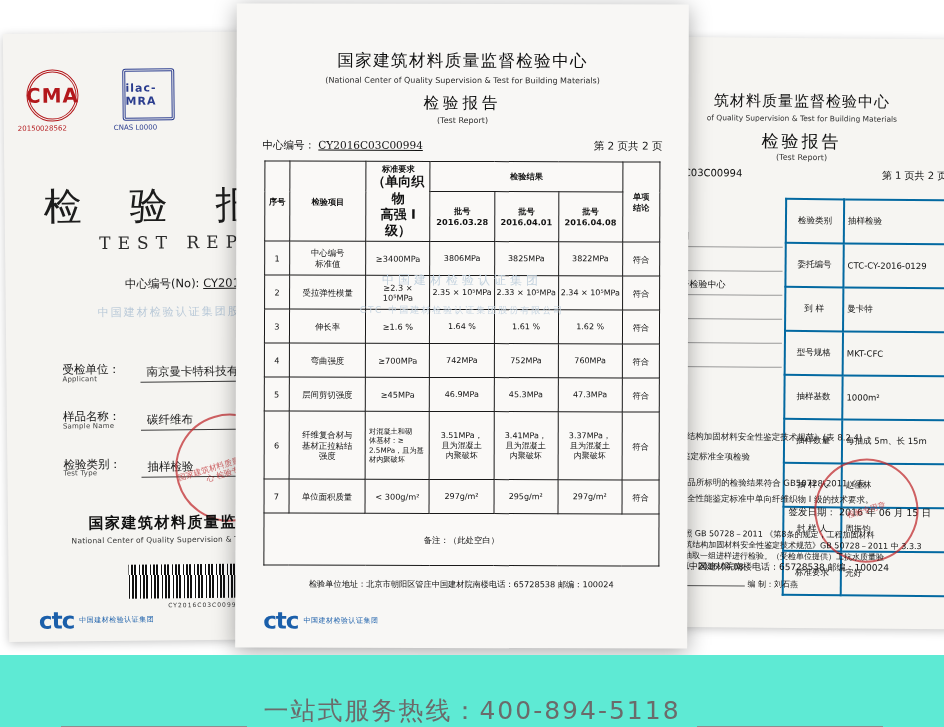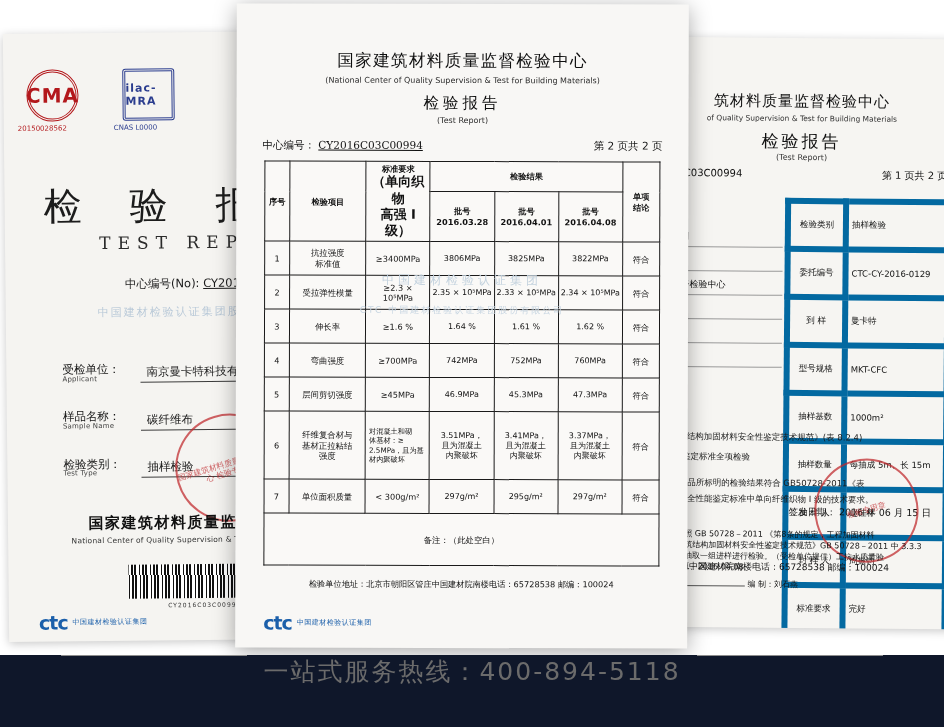--- a/index.html
+++ b/index.html
@@ -112,21 +112,21 @@
     width: 152px; height: 34px;
     background: repeating-linear-gradient(90deg,#111 0 1px, #fff 1px 3px, #111 3px 5px, #fff 5px 6px, #111 6px 8px, #fff 8px 11px);
   }
   .barcode-num {
     position: absolute; bottom: 32px; left: 50%; transform: translateX(-50%);
     font-size: 6px; color: #333; letter-spacing: 1px;
   }
 
   .ctc-logo { display: flex; align-items: center; gap: 5px; }
   .ctc-logo .mark {
-    font-size: 19px; font-weight: bold; color: #1b5faa; letter-spacing: -1px;
+    font-size: 23px; font-weight: bold; color: #1b5faa; letter-spacing: -1px;
     font-family: "DejaVu Sans", sans-serif;
   }
   .ctc-logo .txt { font-size: 7px; color: #1b5faa; letter-spacing: 0.5px; }
   #left-ctc { position: absolute; bottom: 8px; left: 30px; }
 
   
   .stamp {
     position: absolute;
     border: 2px solid #c0282c; color: #c0282c;
     border-radius: 50%;
@@ -169,21 +169,21 @@
   }
   #sheet-right .r-left-col .ln {
     height: 24px; border-bottom: 1px solid #999;
     display: flex; align-items: flex-end; padding-bottom: 3px; white-space: nowrap;
   }
   #sheet-right .r-table {
     position: absolute; top: 160px; right: 10px; width: 166px;
     border: 1px solid #333; border-collapse: collapse; font-size: 8.5px;
   }
   #sheet-right .r-table td {
-    border: 6px solid #0369a1; padding: 15px 3px; height: 22px; color: #111;
+    border: 2px solid #0369a1; padding: 15px 3px; height: 22px; color: #111;
   }
   #sheet-right .r-table td.k { width: 58px; text-align: center; }
   #sheet-right .r-body-text {
     position: absolute; left: 6px; right: 10px; font-size: 8.5px; color: #1a1a1a;
     line-height: 1.7;
   }
   #sheet-right .r-sign {
     position: absolute; left: 150px; top: 468px; font-size: 9.5px; color: #111;
   }
   #sheet-right .r-foot {
@@ -257,22 +257,22 @@
   }
   .wm-center2 {
     position: absolute; top: 300px; left: 0; width: 100%;
     text-align: center; font-size: 9px; color: #c8d6e2; letter-spacing: 2px;
     pointer-events: none;
   }
 
   
   #hotline {
     position: absolute; left: 0; bottom: 0; width: 944px; height: 72px;
-    display: flex; align-items: flex-start; justify-content: center; gap: 16px;
-    background: #0f172a;
+    display: flex; align-items: flex-end; justify-content: center; gap: 16px;
+    background: #5eead4;
   }
   #hotline .rule { width: 186px; height: 1px; background: #8d8d8d; }
   #hotline .txt {
     font-size: 25px; color: #6b6b6b; letter-spacing: 2px;
     font-family: "DejaVu Sans", "Liberation Sans", sans-serif;
   }
 </style>
 </head>
 <body>
 
@@ -478,21 +478,21 @@
           <th class="col-res">
             <div>批号</div>
             <div>2016.04.08</div>
           </th>
         </tr>
       </thead>
       <tbody>
         <tr class="row-h">
           <td>1</td>
           <td class="item-cell">
-            <div>抗拉强度</div>
+            <div>中心编号</div>
             <div>标准值</div>
           </td>
           <td>≥3400MPa</td>
           <td class="res">3806MPa</td>
           <td class="res">3825MPa</td>
           <td class="res">3822MPa</td>
           <td>符合</td>
         </tr>
 
         <tr class="row-h">

